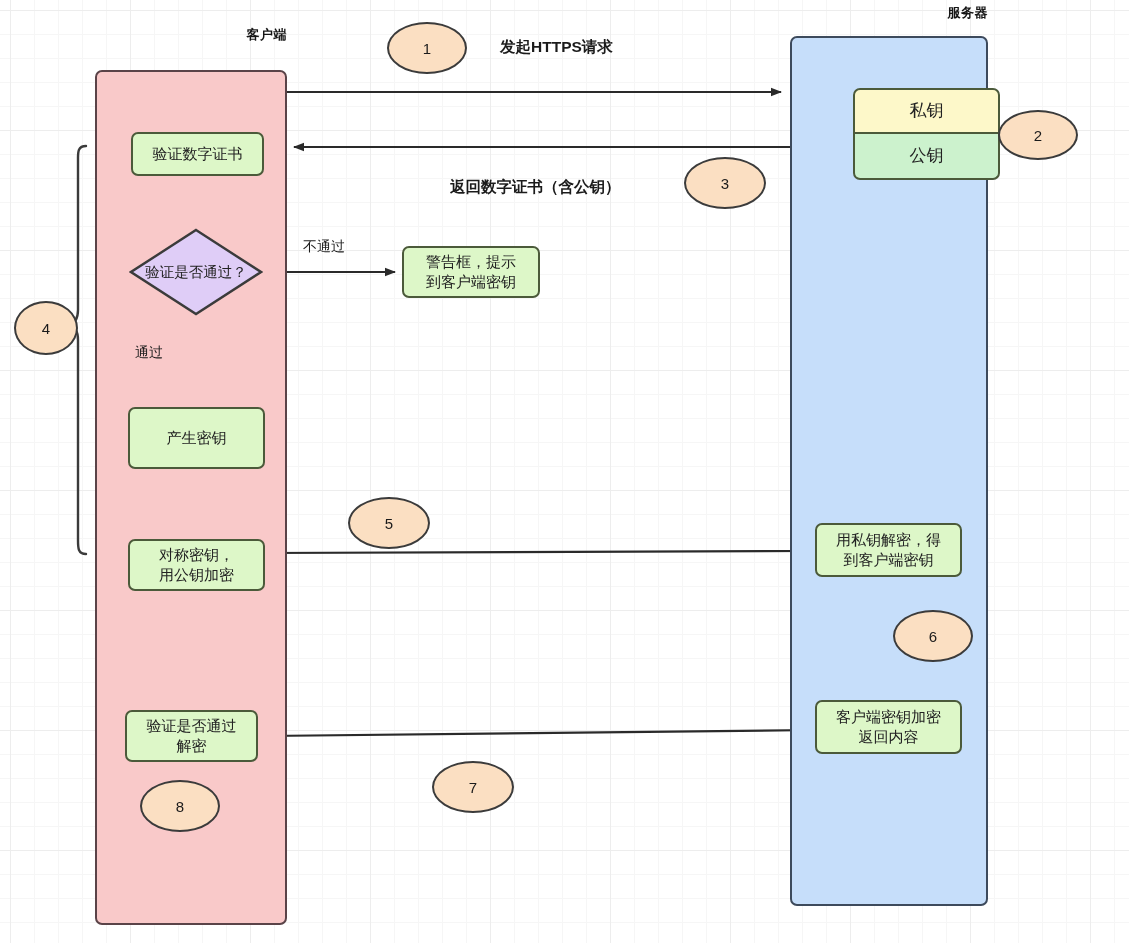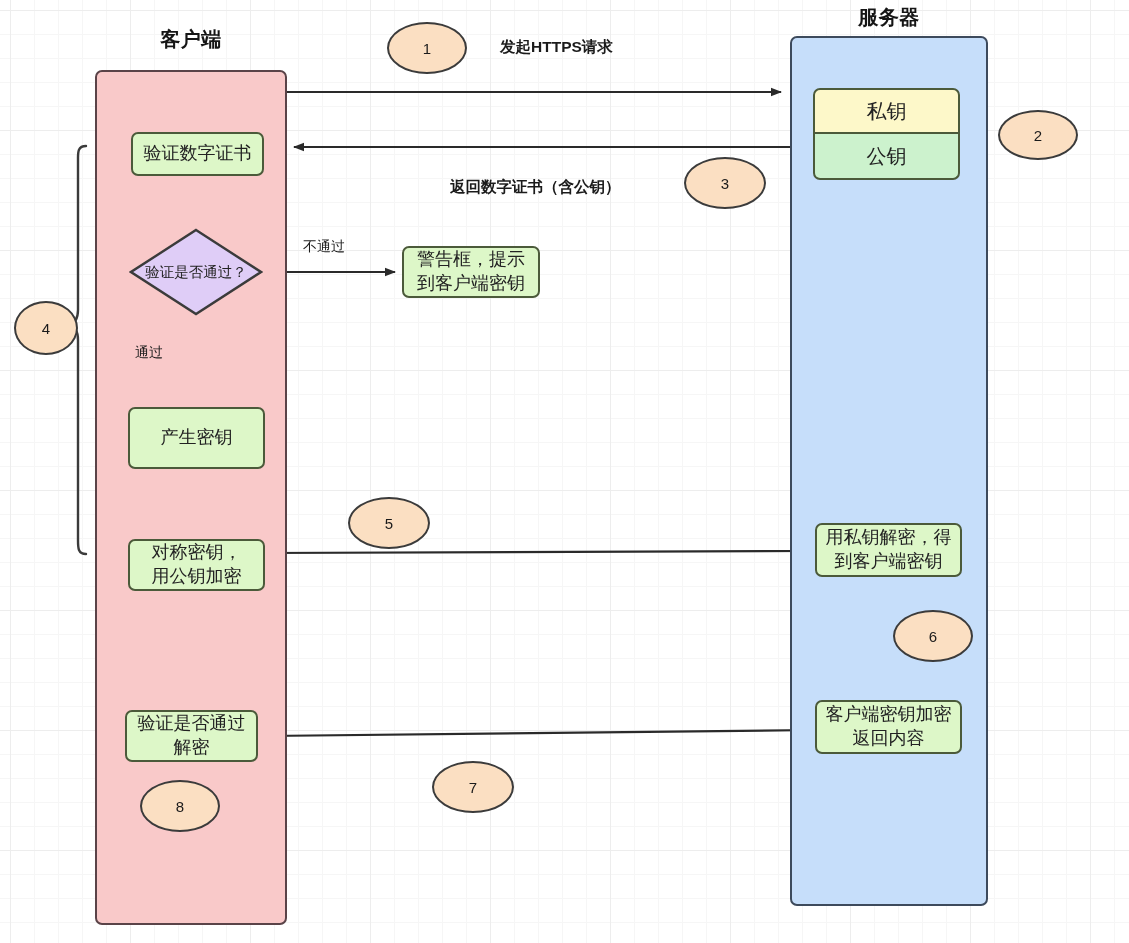--- a/index.html
+++ b/index.html
@@ -51,35 +51,36 @@
     background: #f9c9c9;
     border-color: #5a4348;
   }
   .lane-server {
     background: #c6defa;
     border-color: #3d4a5c;
   }
   .lane-title {
     position: absolute;
     font-weight: bold;
-    font-size: 20px;
+    font-size: 13px;
     color: #151515;
-    text-align: center;
+    text-align: right;
     letter-spacing: 0.5px;
     font-family: Liberation Mono, monospace;
   }
   .proc {
     background: #ddf7c8;
     border: 2px solid #4b5a3a;
     border-radius: 7px;
-    font-size: 18px;
+    font-size: 15px;
   }
   .keybox {
     border: 2px solid #4b5a3a;
-    font-size: 20px;
+    font-size: 17px;
+    margin-left: 40px;
   }
   .key-private {
     background: #fdf8c9;
     border-radius: 7px 7px 0 0;
   }
   .key-public {
     background: #ccf2cd;
     border-radius: 0 0 7px 7px;
     border-top: none;
   }

